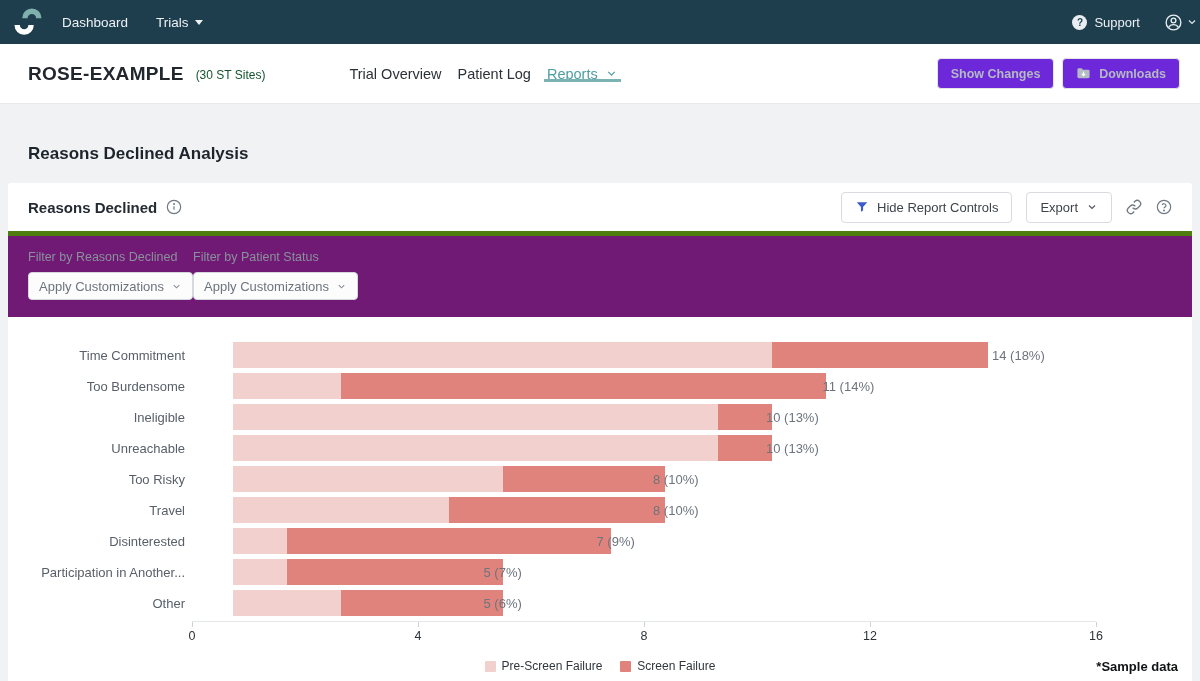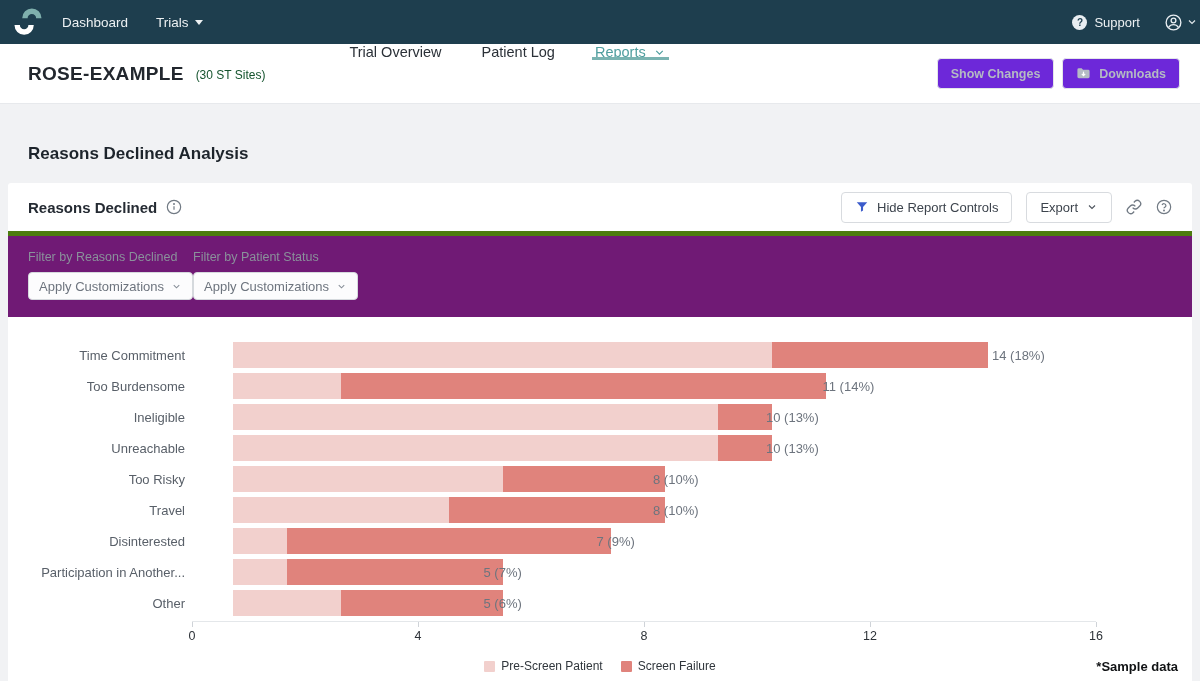--- a/index.html
+++ b/index.html
@@ -15,21 +15,21 @@
   .nav-right { margin-left:auto; display:flex; align-items:center; gap:24px; }
   .support { display:flex; align-items:center; gap:7px; color:#edf1f3; font-size:13px; cursor:pointer; }
   .q-icon { width:15px; height:15px; border-radius:50%; background:#e9eef2; color:#1e3e4e; font-size:10px; font-weight:bold; display:flex; align-items:center; justify-content:center; }
   .account { display:flex; align-items:center; gap:3px; cursor:pointer; margin-right:-6px; }
 
   
   .subheader { height:60px; background:#ffffff; border-bottom:1px solid #e7e9ec; display:flex; align-items:stretch; }
   .trial-id { display:flex; align-items:center; padding-left:28px; }
   .trial-name { font-size:19px; font-weight:bold; letter-spacing:.3px; color:#22272e; }
   .sites { font-size:12px; color:#14532d; margin-left:12px; margin-top:3px; }
-  .tabs { display:flex; align-items:flex-start; gap:40px; margin-left:84px; }
+  .tabs { display:flex; align-items:center; gap:16px; margin-left:84px; }
   .tab { display:flex; align-items:center; font-size:14.5px; color:#2b3138; cursor:pointer; position:relative; }
   .tab.active { color:#4f9e9f; }
   .tab.active::after { content:""; position:absolute; left:-3px; right:-3px; bottom:0; height:3px; background:#7ab3b1; }
   .tab .tchev { margin-left:7px; display:flex; }
   .sub-actions { margin-left:auto; display:flex; align-items:center; gap:8px; padding-right:20px; }
   .ghost-btn { height:31px; border:1px solid #e3e6e9; border-radius:4px; background:#6d28d9; display:flex; align-items:center; gap:8px; padding:8px 13px; font-size:12.5px; font-weight:600; color:#b4bac3; cursor:pointer; }
 
   
   .page-title-wrap { padding:40px 28px 19px; }
   .page-title { font-size:17px; font-weight:bold; color:#1d242b; }
@@ -290,21 +290,21 @@
         <span style="left: 0%;">0</span>
         <span style="left: 25%;">4</span>
         <span style="left: 50%;">8</span>
         <span style="left: 75%;">12</span>
         <span style="left: 100%;">16</span>
       </div>
     <div class="legend-row">
       <div class="legend" id="legend">
           <div class="legend-item">
             <span class="swatch" style="background: rgb(242, 208, 205);"></span>
-            <span>Pre-Screen Patient</span>
+            <span>Pre-Screen Failure</span>
           </div>
           <div class="legend-item">
             <span class="swatch" style="background: rgb(224, 131, 124);"></span>
             <span>Screen Failure</span>
           </div>
         </div>
       <div class="sample">*Sample data</div>
     </div>
   </div>
 </div>

